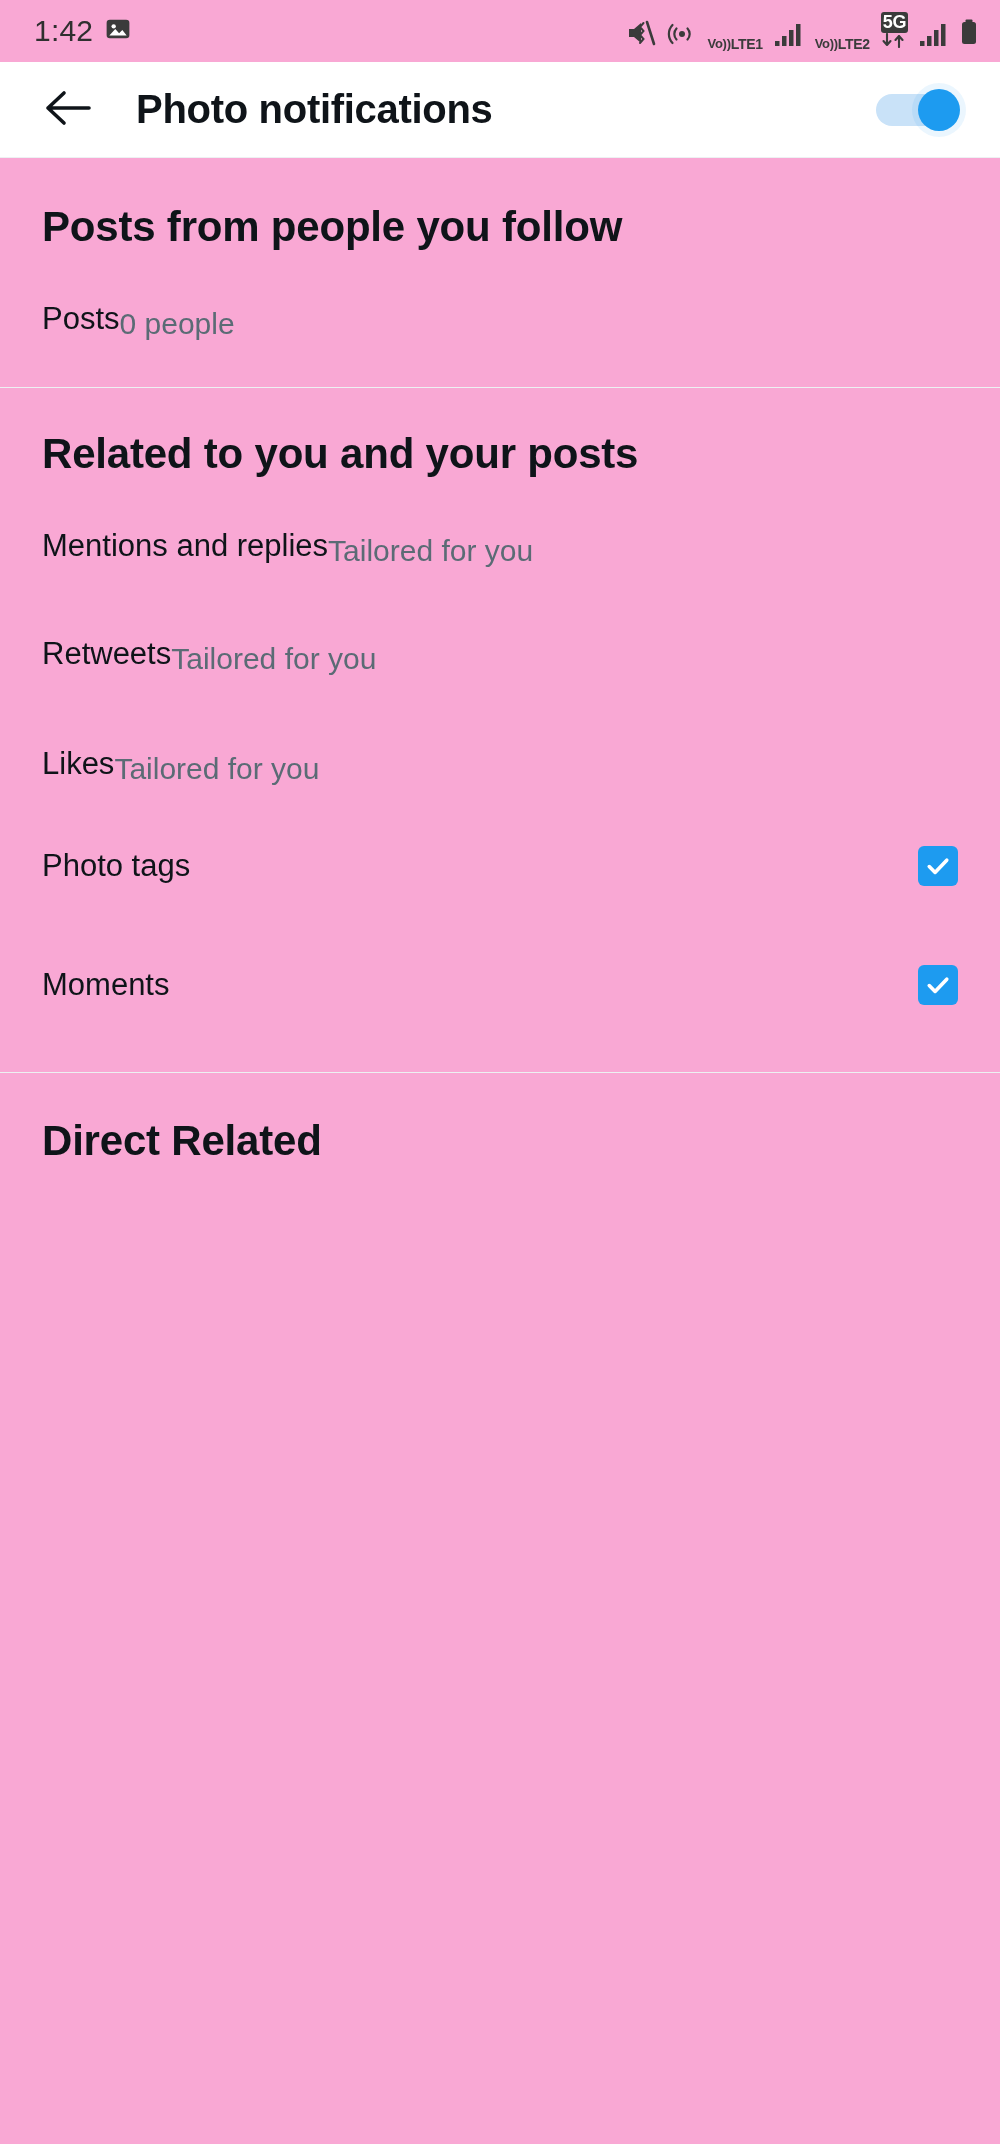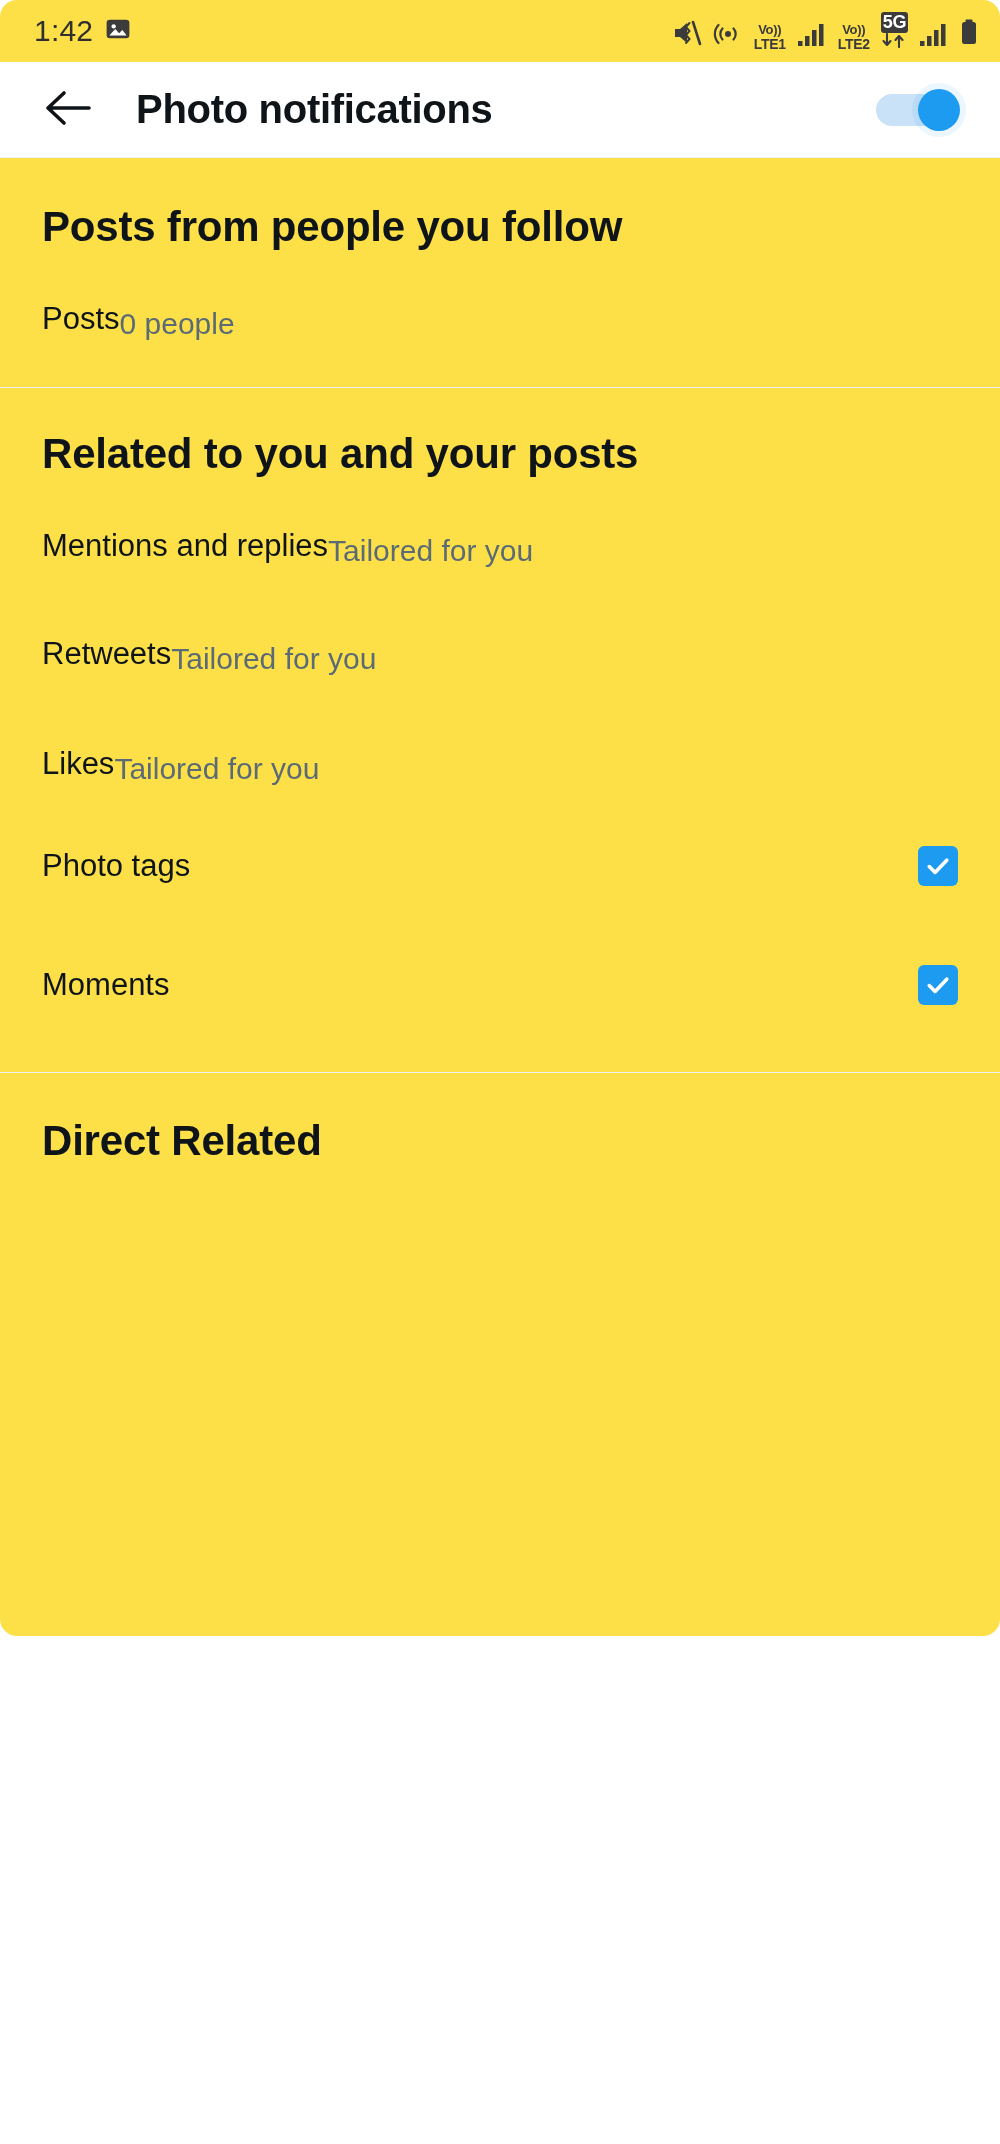--- a/index.html
+++ b/index.html
@@ -4,44 +4,43 @@
 <style>
   * { box-sizing: border-box; margin: 0; padding: 0; }
   html, body {
     width: 1000px; height: 2144px;
     background: #ffffff;
     font-family: "Liberation Sans", sans-serif;
     -webkit-font-smoothing: antialiased;
   }
   #screen {
     position: relative;
-    width: 1000px; height: 1636px;
-    background: #fde047;
+    width: 1000px; height: 2144px;
+    background: #f9a8d4;
     overflow: hidden;
-    border-radius: 17px;
   }
 
   
   .statusbar {
     position: absolute; top: 0; left: 0;
     width: 1000px; height: 62px;
     display: flex; align-items: center;
     padding: 0 22px 0 34px;
     color: #3b3b3b;
   }
   .sb-clock {
     font-size: 30px; font-weight: 400;
     letter-spacing: .2px; color: #2f2f2f;
     line-height: 1;
   }
   .sb-left { display: flex; align-items: center; gap: 12px; }
   .sb-spacer { flex: 1 1 auto; }
   .sb-right { display: flex; align-items: flex-end; gap: 11px; }
   .sb-ico { display: block; }
-  .volte { display: flex; flex-direction: column; align-items: center;
+  .volte { display: flex; flex-direction: row; align-items: center;
            line-height: 1; color: #3b3b3b; }
   .volte .v1 { font-size: 13px; font-weight: 700; letter-spacing: -0.3px; }
   .volte .v2 { font-size: 14px; font-weight: 700; letter-spacing: -0.3px; margin-top: 1px; }
   .fiveg { display: flex; flex-direction: column; align-items: center; line-height: 1; }
   .fiveg .gbadge {
     background: #3b3b3b; color: #ffffff;
     font-size: 18px; font-weight: 700;
     padding: 1px 2px 2px 2px; border-radius: 3px;
     letter-spacing: -0.4px;
   }

